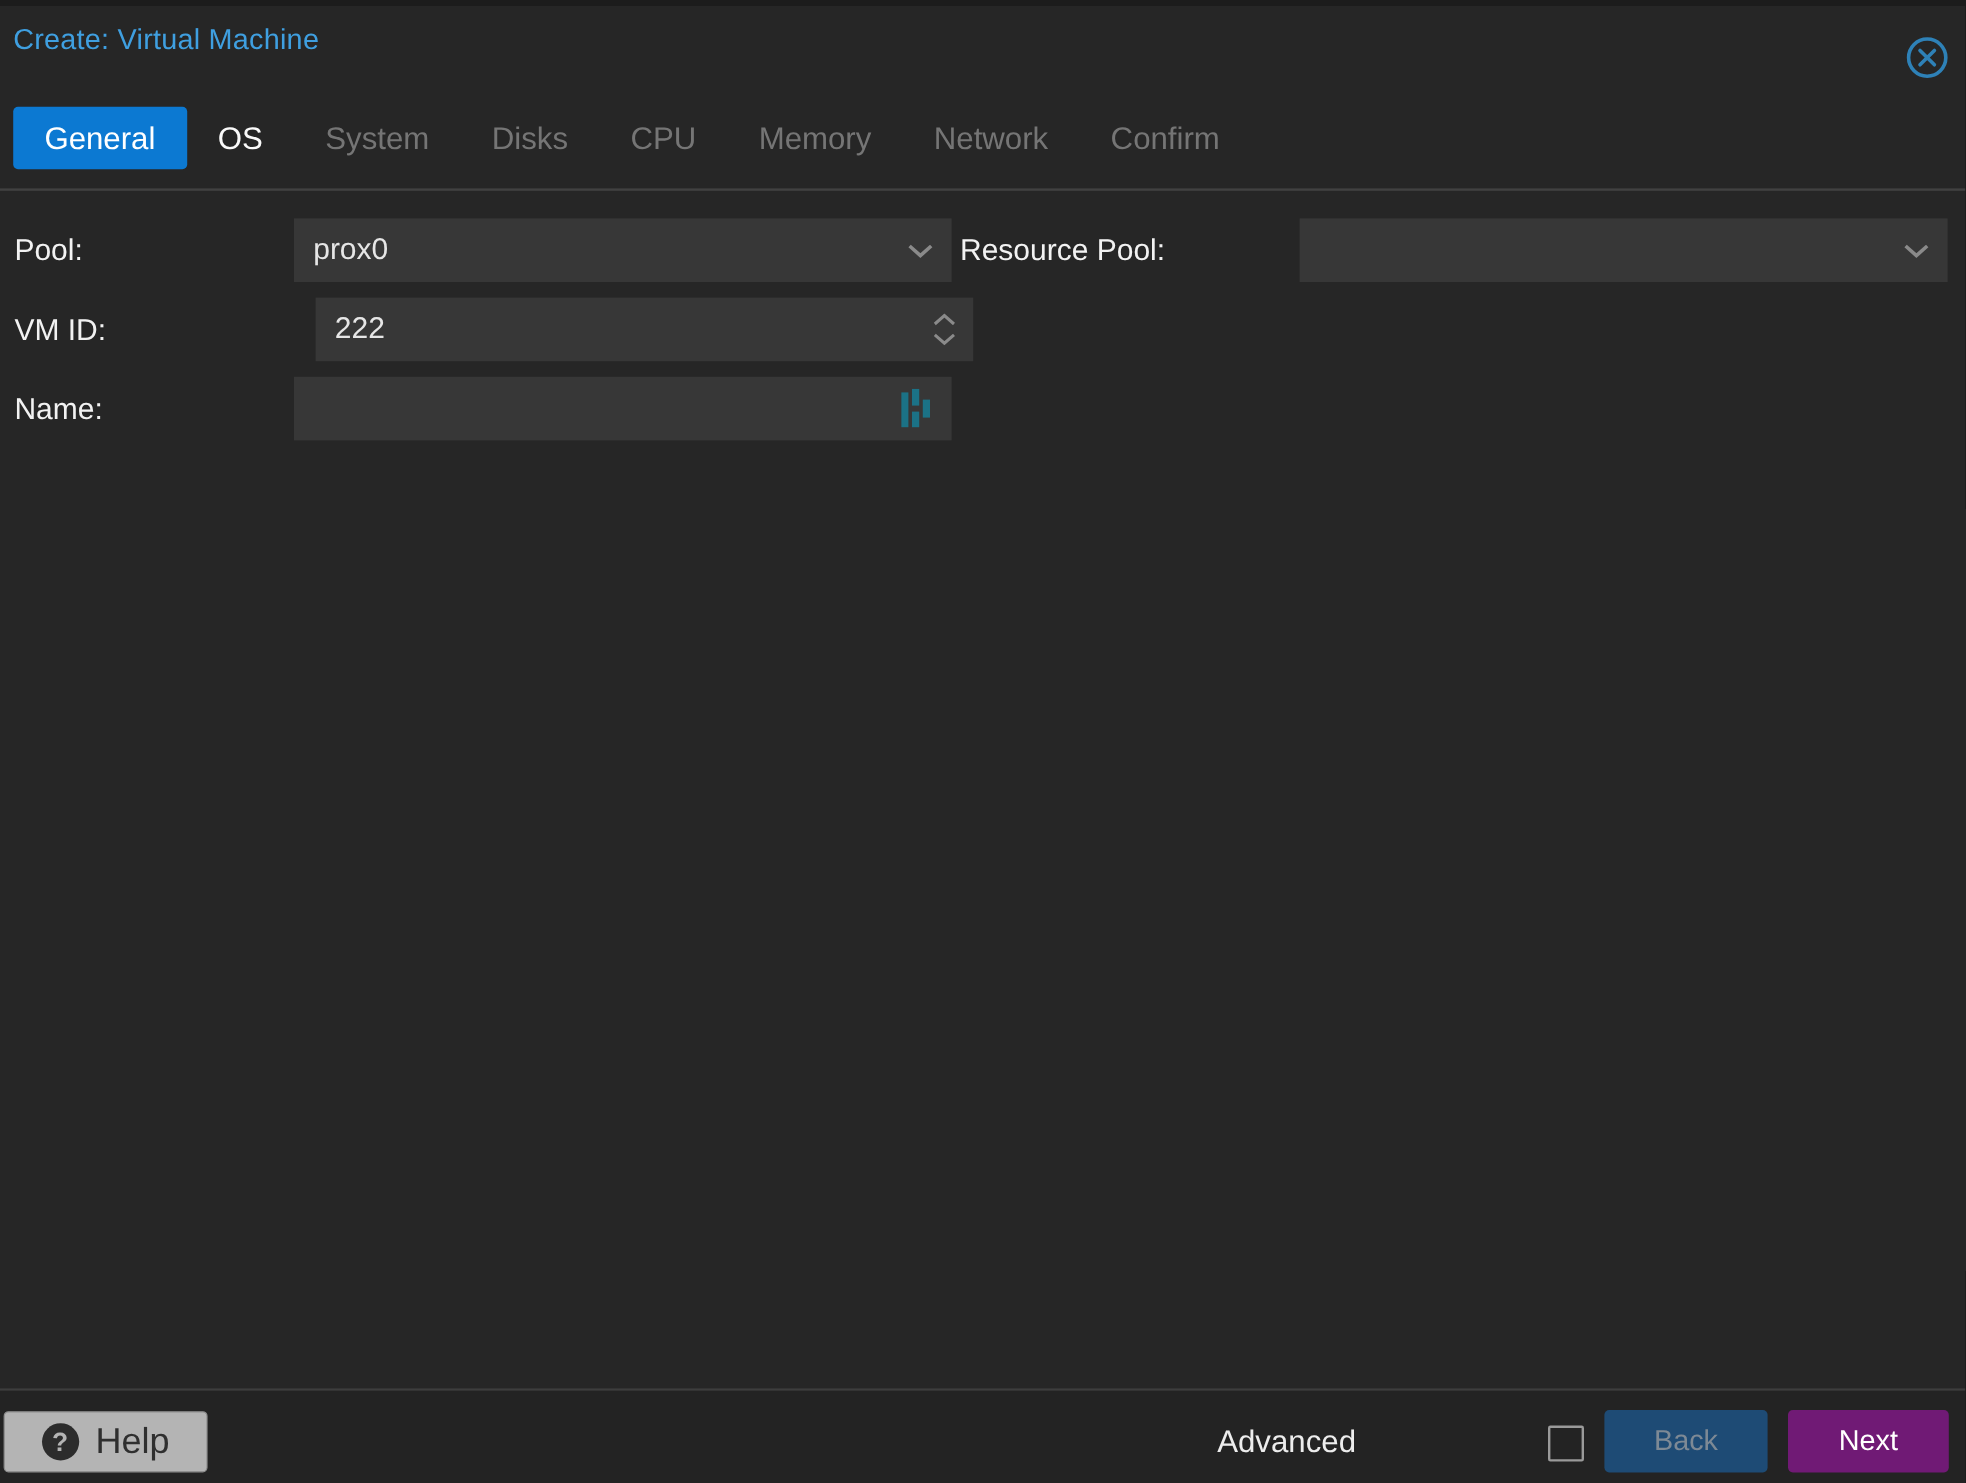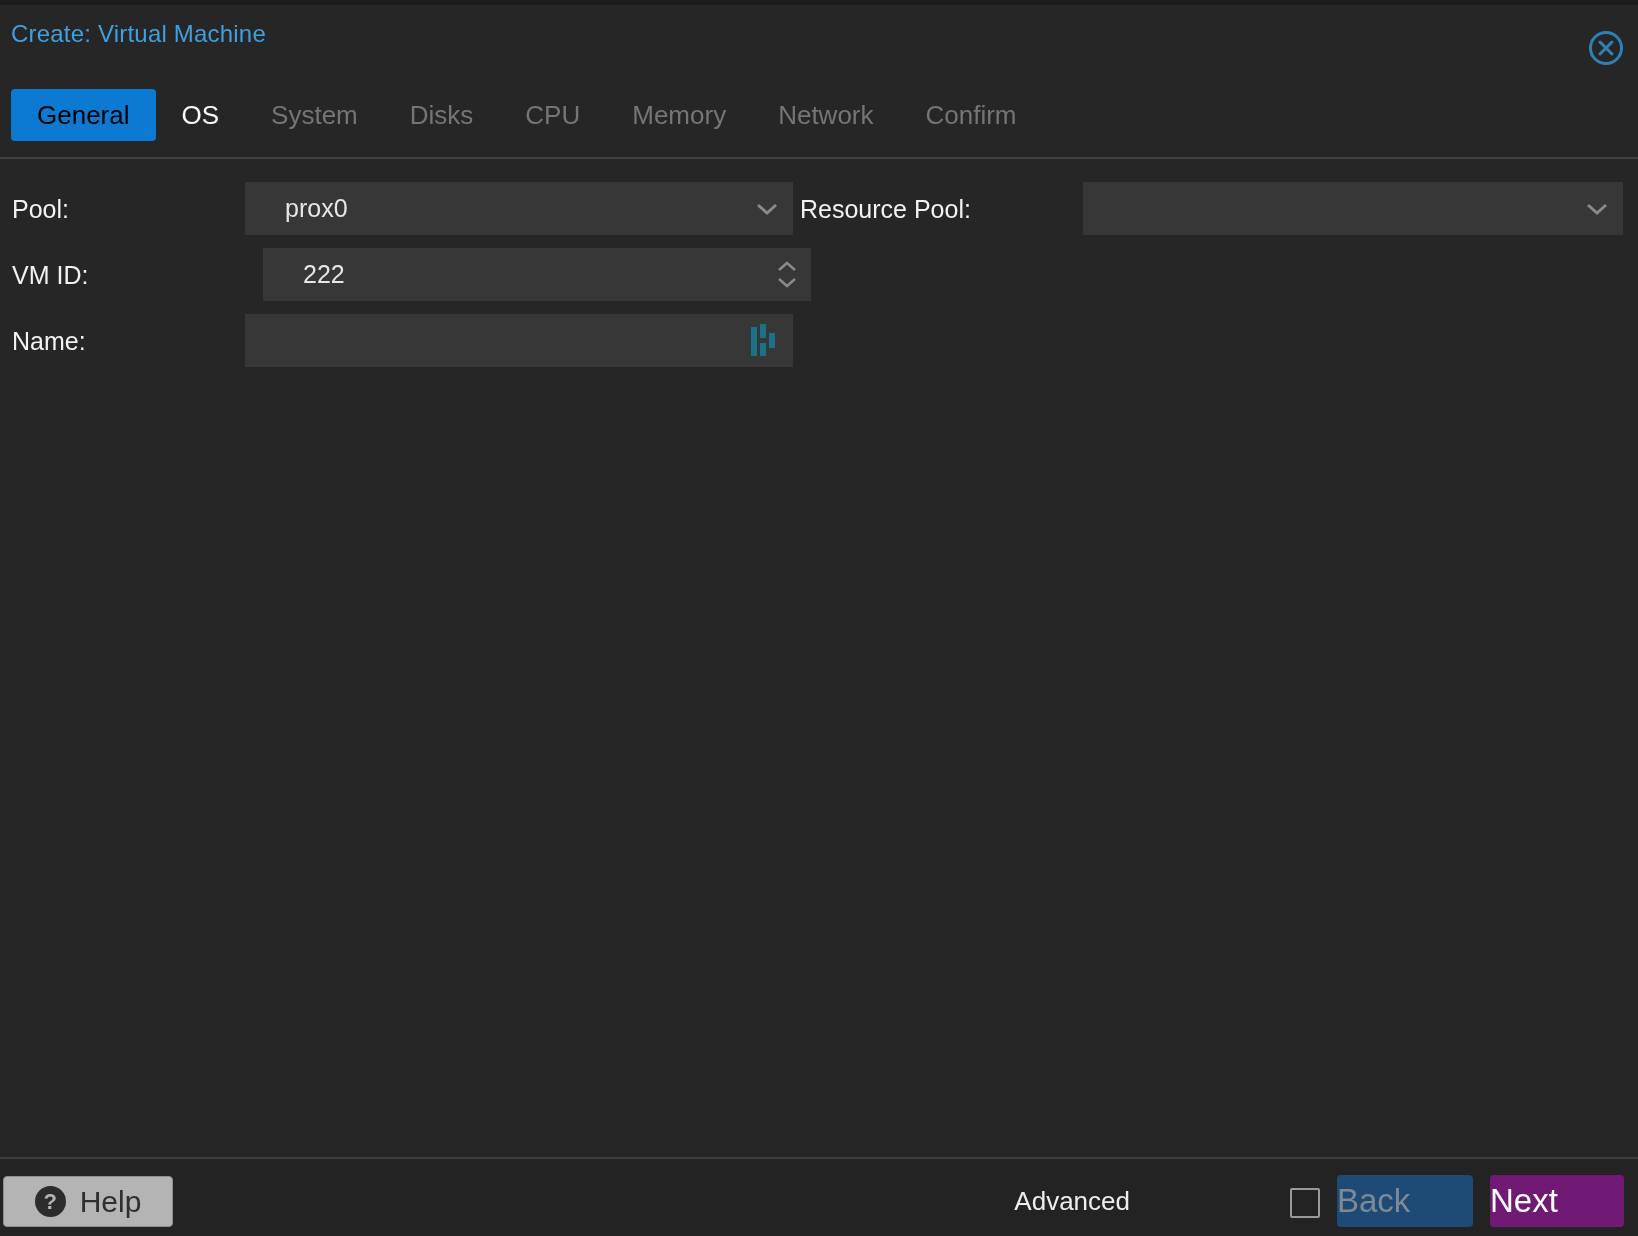--- a/index.html
+++ b/index.html
@@ -22,33 +22,33 @@
   
   .tabbar{
     position:absolute;left:11px;top:89px;height:52px;
     display:flex;align-items:stretch;
   }
   .tab{
     display:flex;align-items:center;padding:0 26px;
     font-size:26px;color:#757575;border-radius:4px;white-space:nowrap;
   }
   .tab.enabled{color:#fafafa;}
-  .tab.active{background:#0c79d2;color:#000000;}
+  .tab.active{background:#0c79d2;color:#ffffff;}
   .tab-divider{position:absolute;left:0;top:157px;width:100%;height:2px;background:#414141;}
 
   
   .field-label{
     position:absolute;font-size:25px;color:#f2f2f2;
   }
   .field{
     position:absolute;height:53px;background:#373737;
     display:flex;align-items:center;
   }
   .field .value{
-    padding-left:40px;font-size:25px;color:#e6e6e6;flex:1;
+    padding-left:16px;font-size:25px;color:#e6e6e6;flex:1;
     overflow:hidden;white-space:nowrap;
   }
   .trigger{
     position:absolute;right:14px;top:0;height:100%;
     display:flex;flex-direction:column;align-items:center;justify-content:center;gap:5px;
     cursor:pointer;
   }
 
   
   .footer-divider{position:absolute;left:0;top:1157px;width:100%;height:2px;background:#3d3d3d;}
@@ -67,22 +67,22 @@
   .help-btn .help-label{font-size:30px;color:#2f2f2f;}
   .advanced-label{
     position:absolute;right:508px;top:1186px;font-size:26px;color:#ededed;
   }
   .advanced-checkbox{
     position:absolute;left:1290px;top:1188px;width:26px;height:26px;
     border:2px solid #9a9a9a;border-radius:2px;background:transparent;cursor:pointer;
   }
   .btn{
     position:absolute;top:1175px;height:52px;border-radius:4px;
-    display:flex;align-items:center;
-    font-size:33px;cursor:pointer;
+    display:flex;align-items:center;justify-content:center;
+    font-size:24px;cursor:pointer;
   }
   .btn-back{left:1337px;width:136px;background:#1e4b75;color:#7d8995;}
   .btn-next{left:1490px;width:134px;background:#701a75;color:#ffffff;}
 
   svg{display:block;}
 </style>
 </head>
 <body>
 
 <div id="screen">

